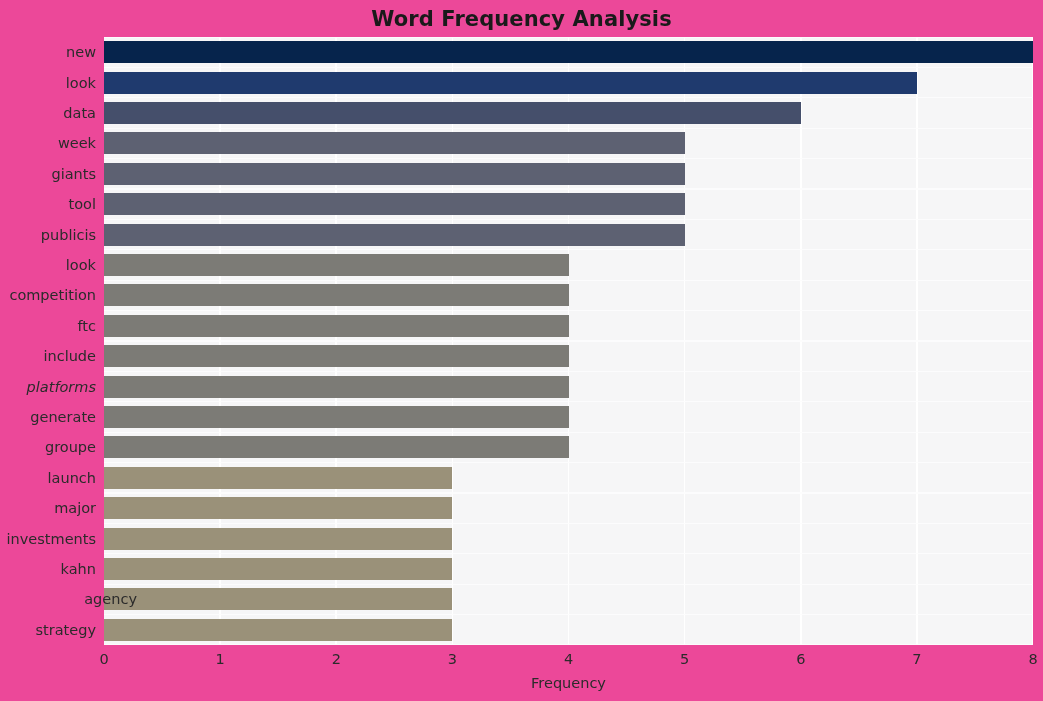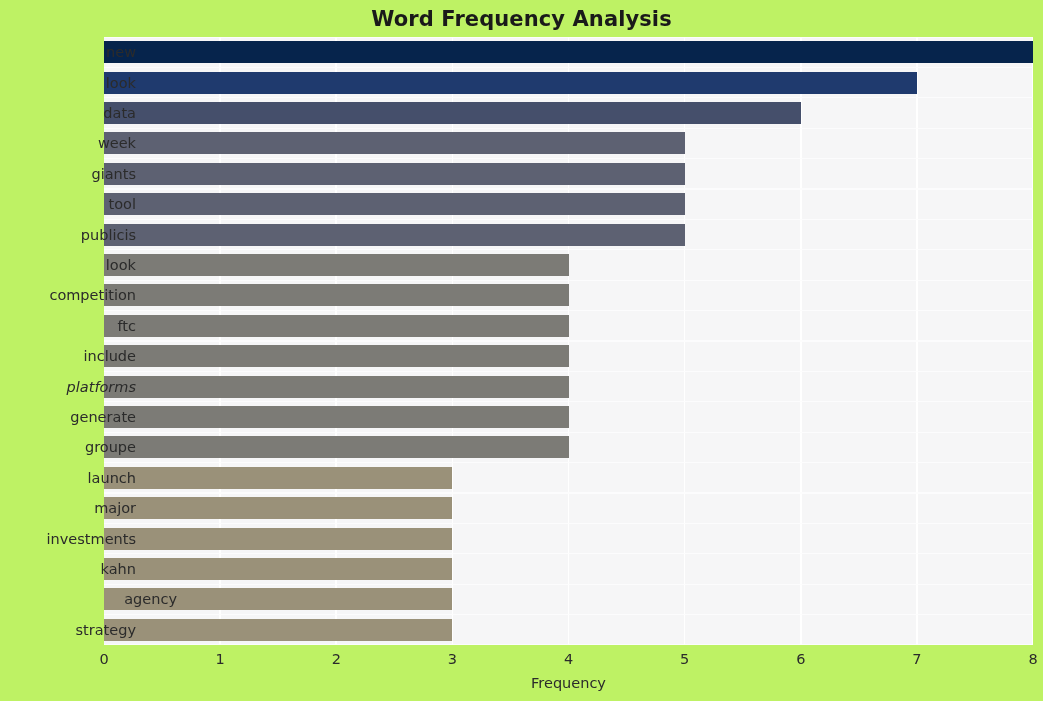--- a/index.html
+++ b/index.html
@@ -89,21 +89,20 @@
     position: absolute;
     left: 0;
     top: 37px;
     width: 1043px;
     height: 608px;
   }
   #y-labels .ytick {
     right: auto;
     left: 0;
     width: 96px;
-    margin-left: 40px;
   }
 
   
   #x-labels {
     position: absolute;
     left: 0;
     top: 650px;
     width: 1043px;
     height: 22px;
   }
@@ -125,21 +124,21 @@
     width: 929px;
     text-align: center;
     font-size: 14.5px;
     color: #2b2b2b;
     line-height: 18px;
   }
 </style>
 </head>
 <body>
 
-<div id="figure" style="background: #bef264;">
+<div id="figure" style="background: #ec4899;">
 
   <div id="chart-title">Word Frequency Analysis</div>
 
   <div id="plot-area" style="background: rgb(246, 246, 247);">
     <div id="grid-v">
         <div class="gridline-v" style="left: 115.325px; background: rgb(255, 255, 255);"></div>
         <div class="gridline-v" style="left: 231.45px; background: rgb(255, 255, 255);"></div>
         <div class="gridline-v" style="left: 347.575px; background: rgb(255, 255, 255);"></div>
         <div class="gridline-v" style="left: 463.7px; background: rgb(255, 255, 255);"></div>
         <div class="gridline-v" style="left: 579.825px; background: rgb(255, 255, 255);"></div>

